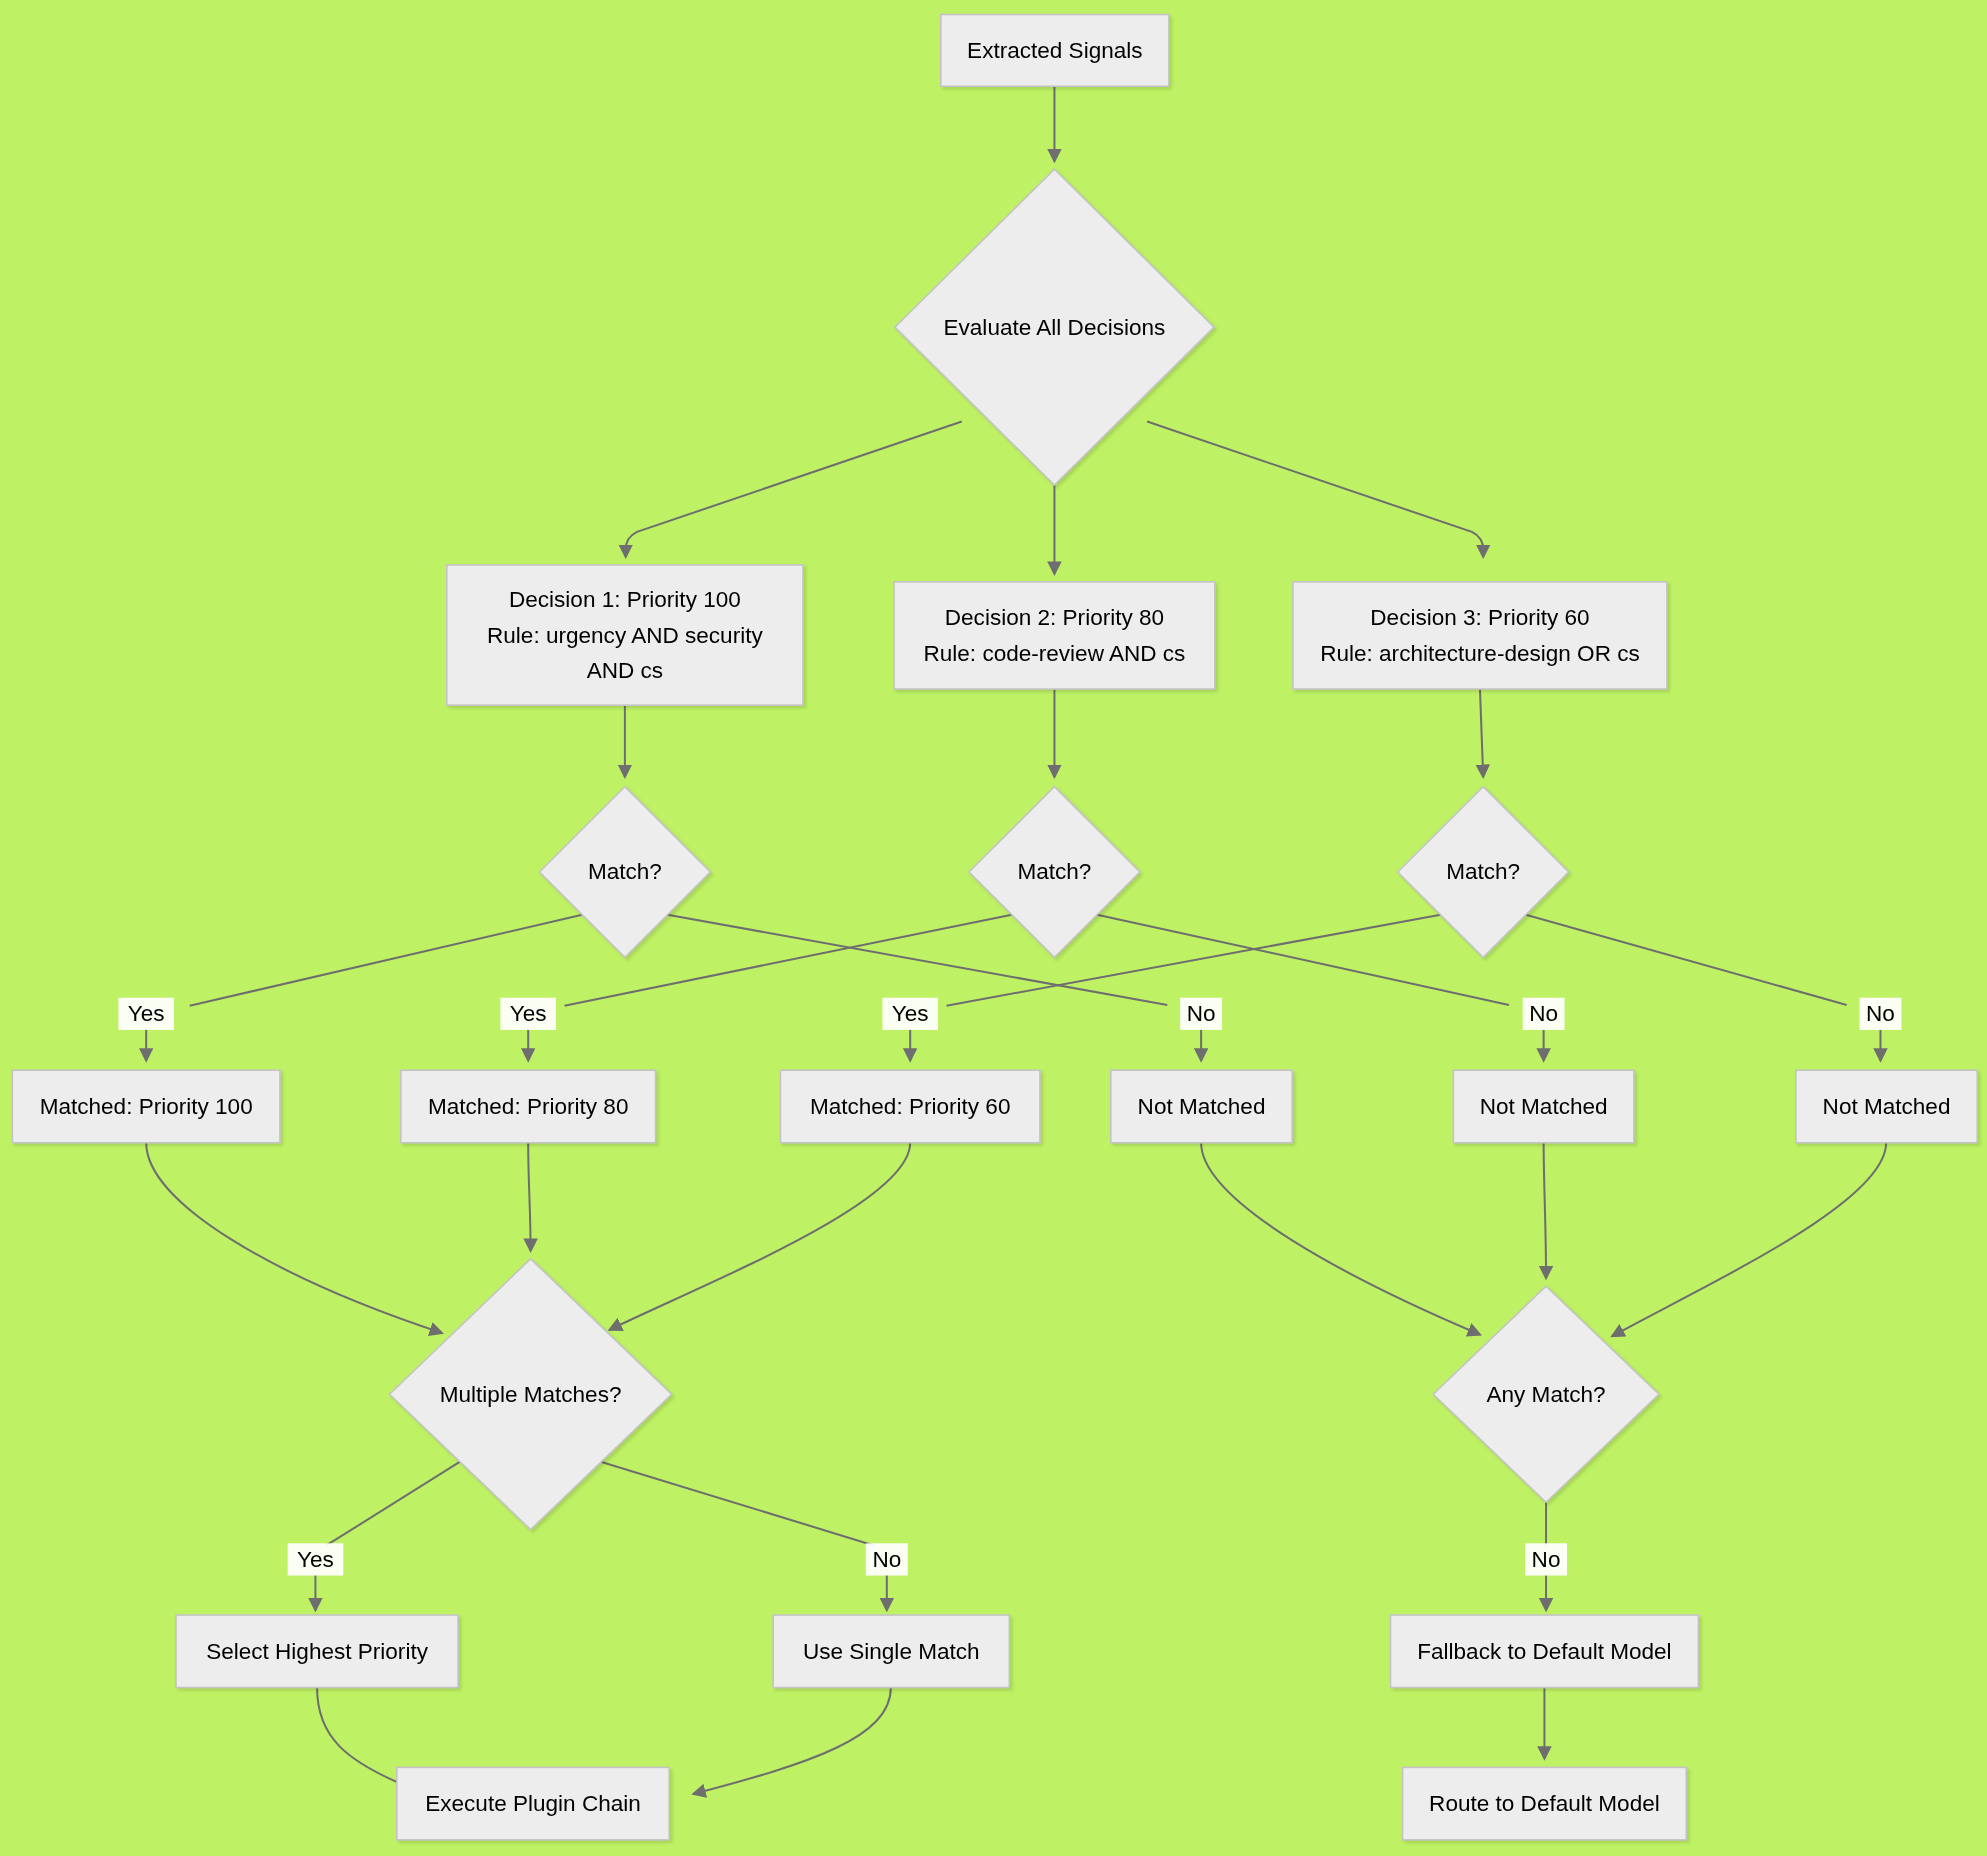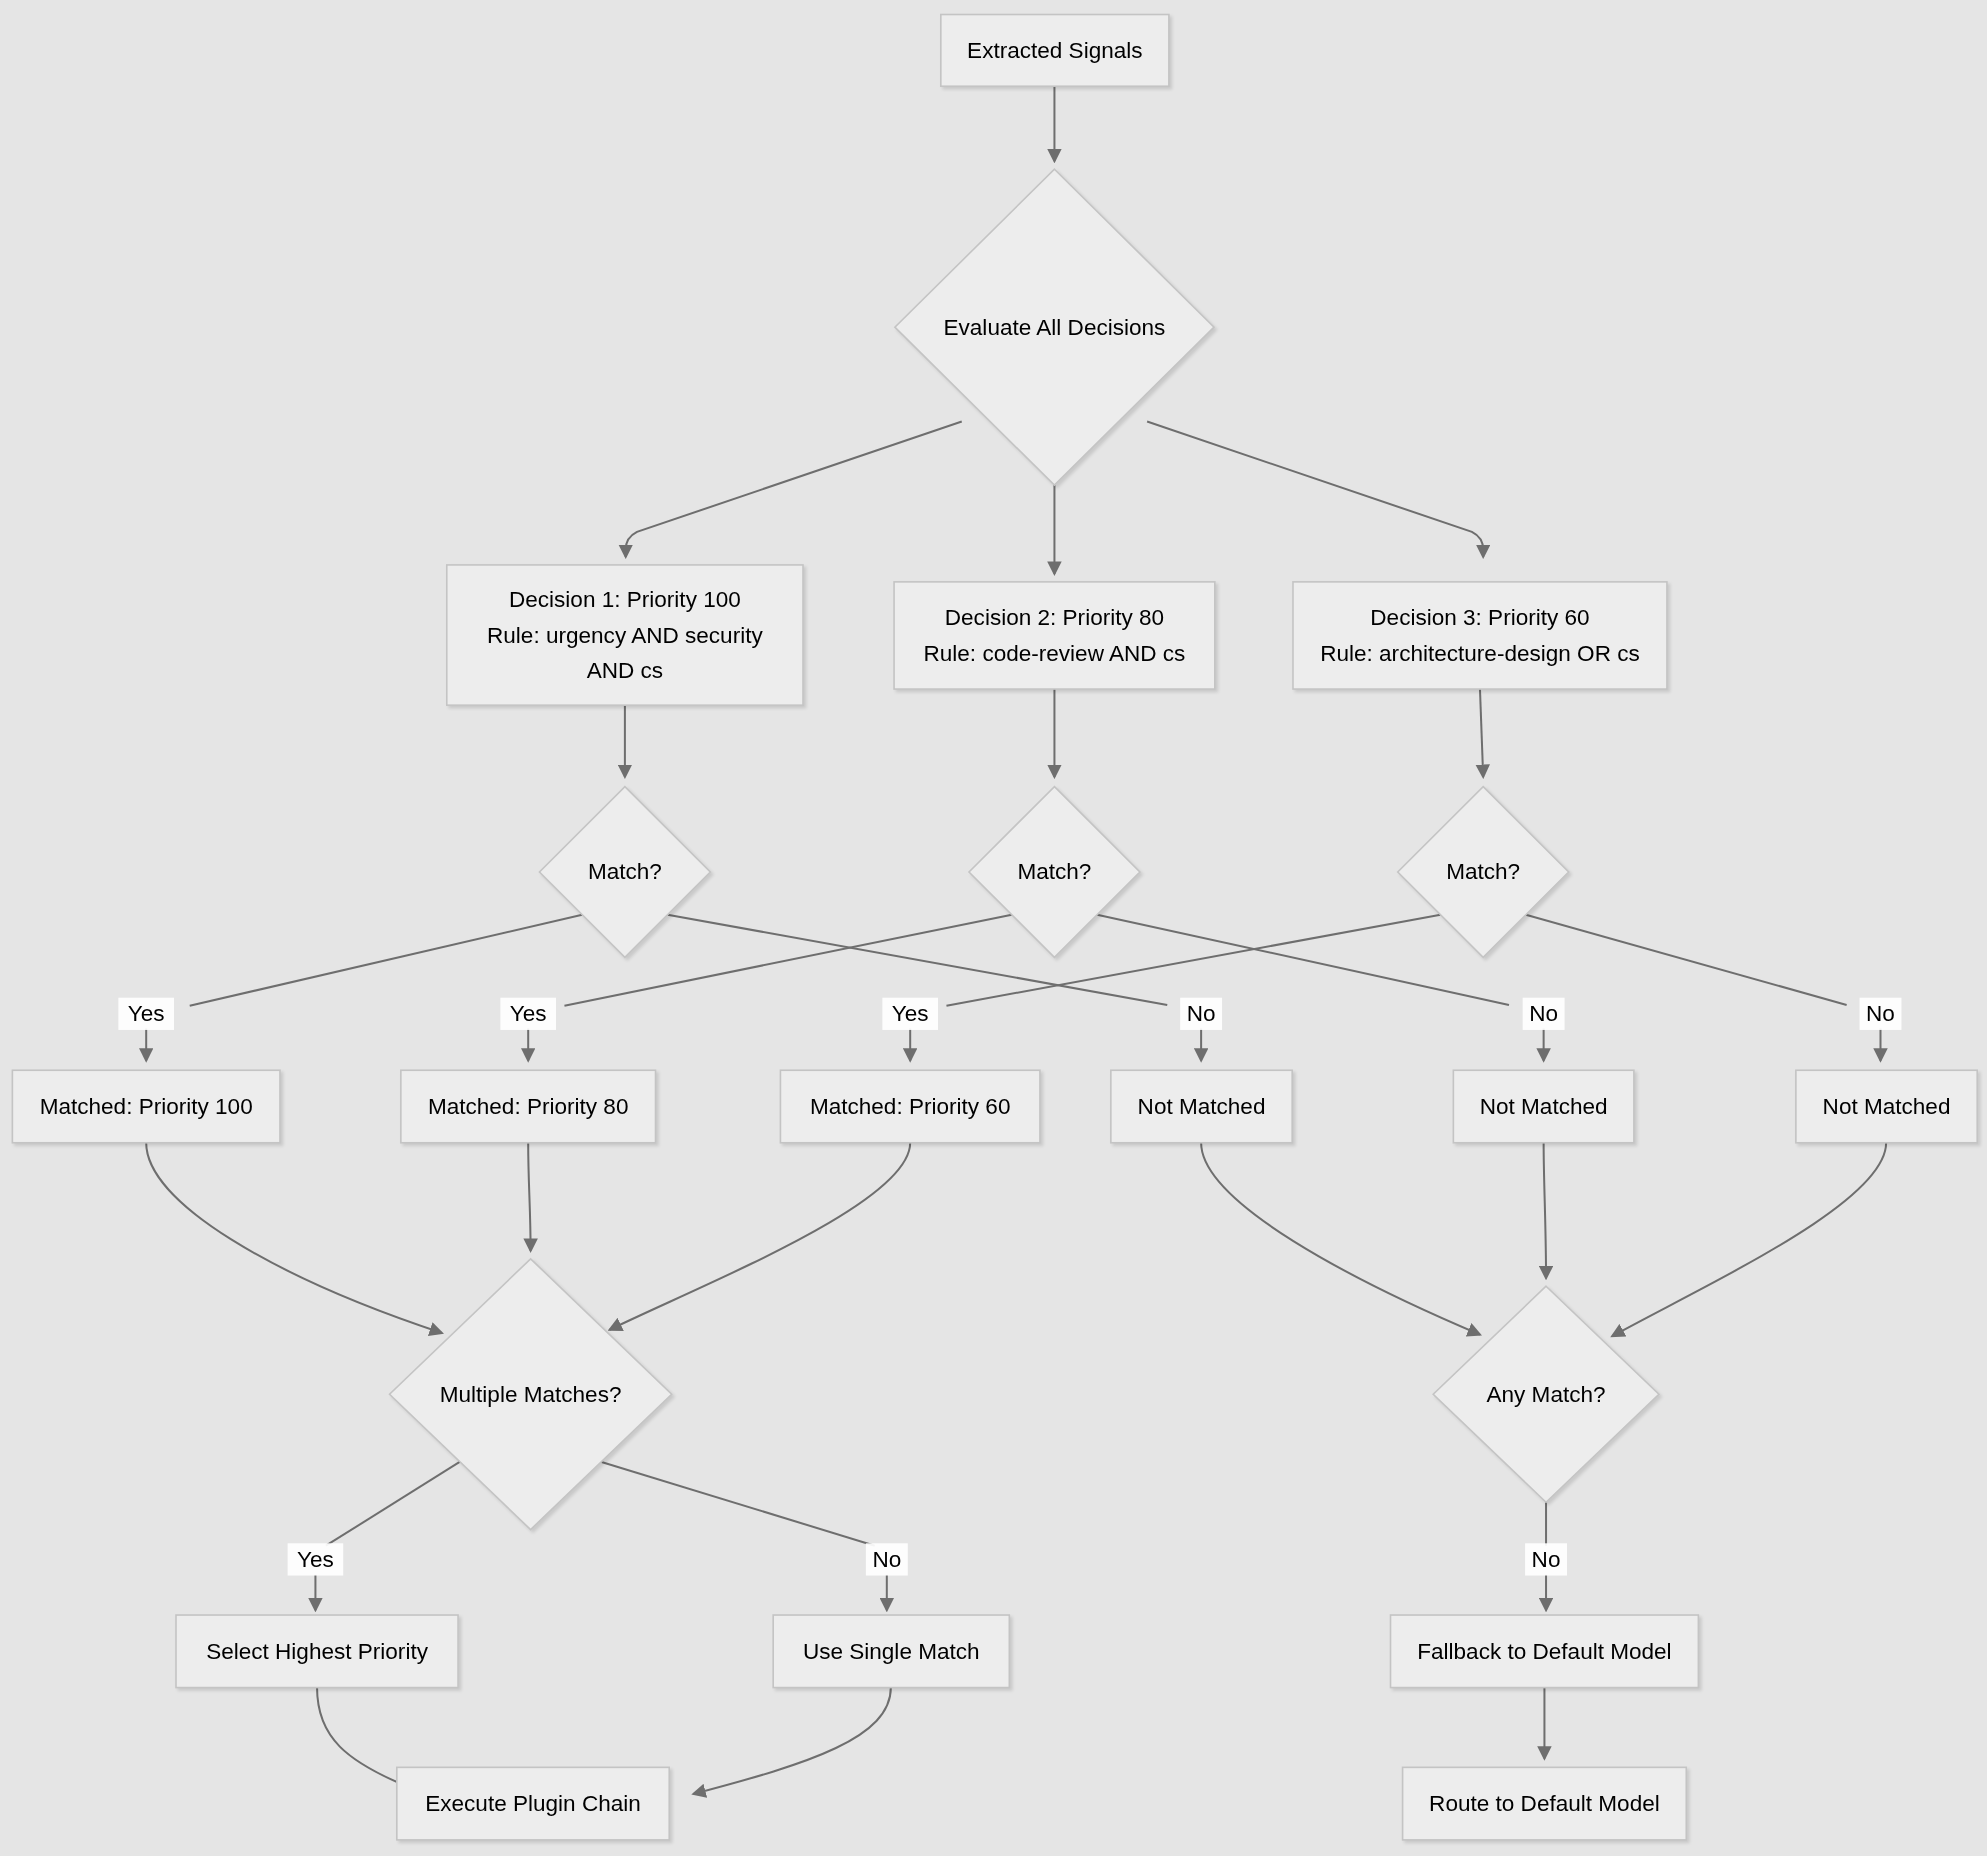--- a/index.html
+++ b/index.html
@@ -1,16 +1,16 @@
 <!DOCTYPE html>
 <html style="font-size:13px"><head>
 <meta charset="utf-8">
 <style>
   html, body { margin: 0; padding: 0; background: #ffffff; }
-  .canvas-wrap { width: 1988px; height: 1856px; position: relative; background: #e5e5e5; }
+  .canvas-wrap { width: 1988px; height: 1856px; position: relative; background: #bef264; }
   svg { display: block; }
   .node-shape {
     fill: #ededed;
     stroke: #c4c4c4;
     stroke-width: 2;
     filter: drop-shadow(3px 3px 2px rgba(0,0,0,0.12));
   }
   .node-text {
     font-family: "Liberation Sans", sans-serif;
     font-size: 28px;

